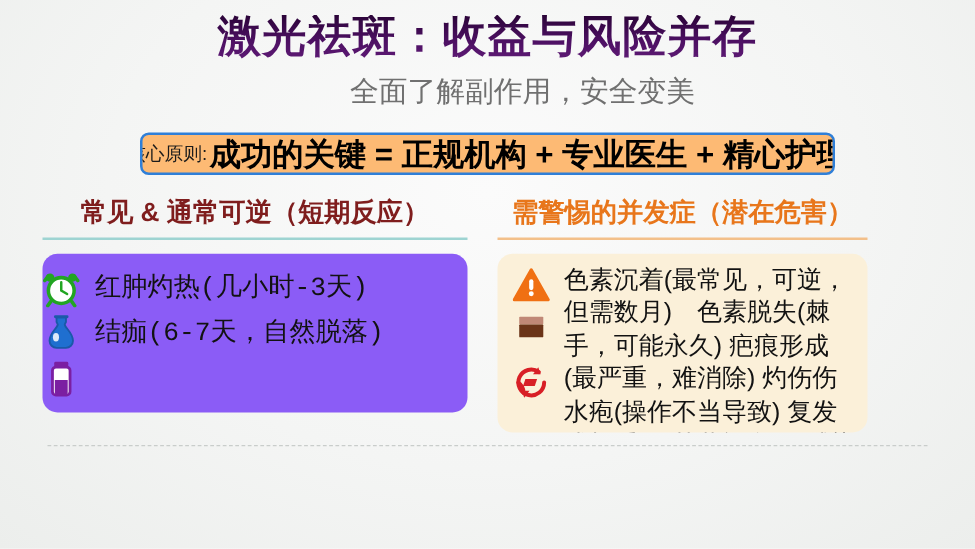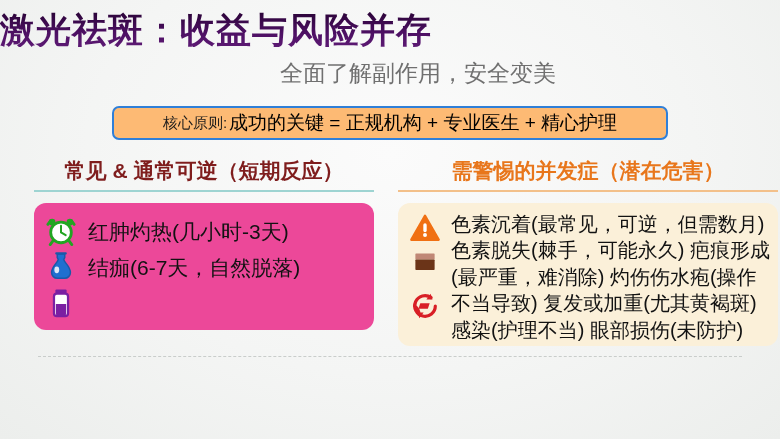--- a/index.html
+++ b/index.html
@@ -18,20 +18,21 @@
   
   #slide {
     position: absolute;
     inset: 0;
   }
   #title {
     position: absolute;
     top: 12px;
     left: 0;
     width: 780px;
+    text-align: center;
     font-size: 35px;
     font-weight: bold;
     letter-spacing: 1px;
     color: #3e0b50;
     background: linear-gradient(180deg, #2b0438 0%, #4d1063 60%, #5d1a74 100%);
     -webkit-background-clip: text;
     background-clip: text;
     -webkit-text-fill-color: transparent;
     line-height: 1.0;
     white-space: nowrap;
@@ -67,33 +68,33 @@
     padding: 0 8px;
     white-space: nowrap;
     overflow: hidden;
   }
   #principle-label {
     font-size: 15px;
     color: #1b1b1b;
     font-weight: normal;
   }
   #principle-formula {
-    font-size: 19px;
+    font-size: 25px;
     color: #000000;
-    font-weight: normal;
+    font-weight: bold;
     letter-spacing: 0px;
   }
 
   
   .column {
     position: absolute;
     top: 160px;
   }
   #col-left  { left: 34px;  width: 340px; }
-  #col-right { left: 398px; width: 380px; }
+  #col-right { left: 398px; width: 296px; }
 
   .col-heading {
     font-size: 21px;
     font-weight: bold;
     text-align: center;
     line-height: 1.0;
     padding-bottom: 9px;
     white-space: nowrap;
   }
   #heading-left {
@@ -105,23 +106,24 @@
     border-bottom: 2px solid #f3c08a;
   }
 
   .panel {
     margin-top: 11px;
     border-radius: 12px;
     box-sizing: border-box;
     overflow: hidden;
   }
   #panel-left {
-    background: #ec4899;
+    background: #8b5cf6;
     height: 127px;
-    padding: 10px 10px 0 12px;
+    padding: 10px 10px 0 0;
+    font-family: Liberation Mono, monospace;
   }
   #panel-right {
     background: #fbf0d9;
     height: 143px;
     padding: 8px 8px 0 10px;
   }
 
   
   .row {
     display: flex;

